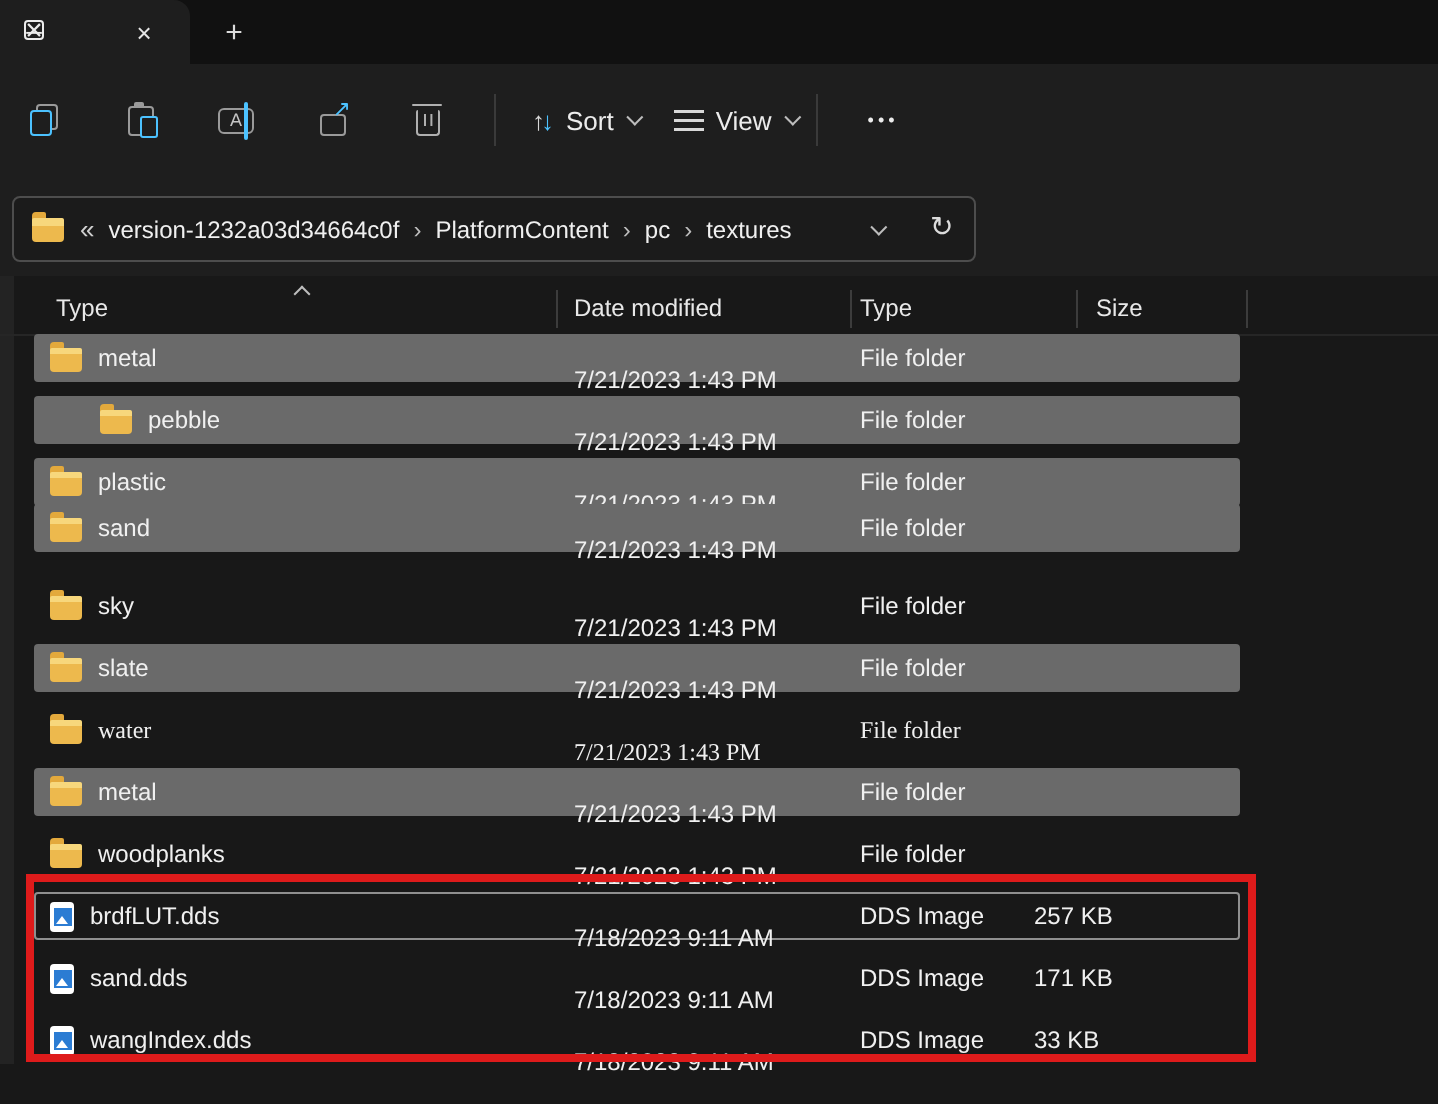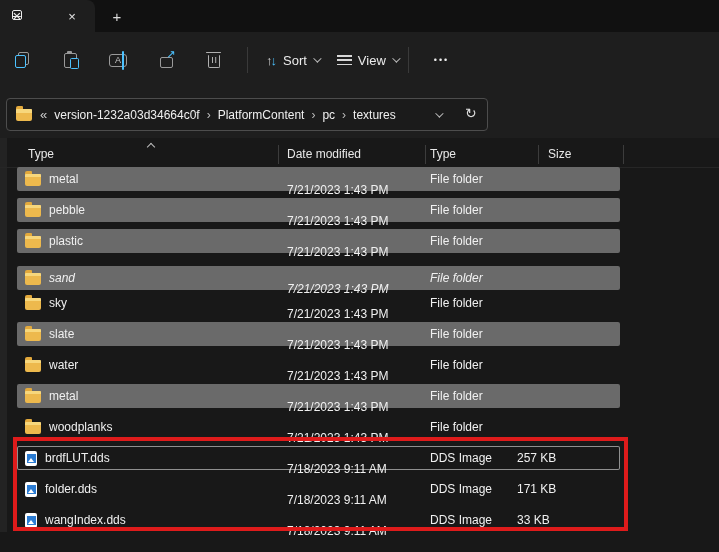--- a/index.html
+++ b/index.html
@@ -188,56 +188,56 @@
     <span class="hdr-div" style="left:623px"></span>
     <div class="hdr-line"></div>
     <div id="rows">
         <div class="row selected" style="top: 29px;">
     <span class="c-icon icon-folder"></span>
     <span class="c-name">metal</span>
     <span class="c-date">7/21/2023 1:43 PM</span>
     <span class="c-type">File folder</span>
     <span class="c-size"></span>
   </div>
-        <div class="row selected" style="top: 60px;">
+        <div class="row selected" style="top: 60px; padding-left: 25px;">
     <span class="c-icon icon-folder"></span>
     <span class="c-name">pebble</span>
     <span class="c-date">7/21/2023 1:43 PM</span>
     <span class="c-type">File folder</span>
     <span class="c-size"></span>
   </div>
         <div class="row selected" style="top: 91px;">
     <span class="c-icon icon-folder"></span>
     <span class="c-name">plastic</span>
     <span class="c-date">7/21/2023 1:43 PM</span>
     <span class="c-type">File folder</span>
     <span class="c-size"></span>
   </div>
-        <div class="row selected" style="top: 128px; font-style: italic;">
+        <div class="row selected" style="top: 114px;">
     <span class="c-icon icon-folder"></span>
     <span class="c-name">sand</span>
     <span class="c-date">7/21/2023 1:43 PM</span>
     <span class="c-type">File folder</span>
     <span class="c-size"></span>
   </div>
         <div class="row" style="top: 153px; text-align: center;">
     <span class="c-icon icon-folder"></span>
     <span class="c-name">sky</span>
     <span class="c-date">7/21/2023 1:43 PM</span>
     <span class="c-type">File folder</span>
     <span class="c-size"></span>
   </div>
         <div class="row selected" style="top: 184px;">
     <span class="c-icon icon-folder"></span>
     <span class="c-name">slate</span>
     <span class="c-date">7/21/2023 1:43 PM</span>
     <span class="c-type">File folder</span>
     <span class="c-size"></span>
   </div>
-        <div class="row" style="top: 215px;">
+        <div class="row" style="top: 215px; font-family: Liberation Serif, serif;">
     <span class="c-icon icon-folder"></span>
     <span class="c-name">water</span>
     <span class="c-date">7/21/2023 1:43 PM</span>
     <span class="c-type">File folder</span>
     <span class="c-size"></span>
   </div>
         <div class="row selected" style="top: 246px;">
     <span class="c-icon icon-folder"></span>
     <span class="c-name">metal</span>
     <span class="c-date">7/21/2023 1:43 PM</span>
@@ -253,21 +253,21 @@
   </div>
         <div class="row focused" style="top: 308px;">
     <span class="c-icon icon-dds"></span>
     <span class="c-name">brdfLUT.dds</span>
     <span class="c-date">7/18/2023 9:11 AM</span>
     <span class="c-type">DDS Image</span>
     <span class="c-size">257 KB</span>
   </div>
         <div class="row" style="top: 339px;">
     <span class="c-icon icon-dds"></span>
-    <span class="c-name">folder.dds</span>
+    <span class="c-name">sand.dds</span>
     <span class="c-date">7/18/2023 9:11 AM</span>
     <span class="c-type">DDS Image</span>
     <span class="c-size">171 KB</span>
   </div>
         <div class="row" style="top: 370px;">
     <span class="c-icon icon-dds"></span>
     <span class="c-name">wangIndex.dds</span>
     <span class="c-date">7/18/2023 9:11 AM</span>
     <span class="c-type">DDS Image</span>
     <span class="c-size">33 KB</span>

